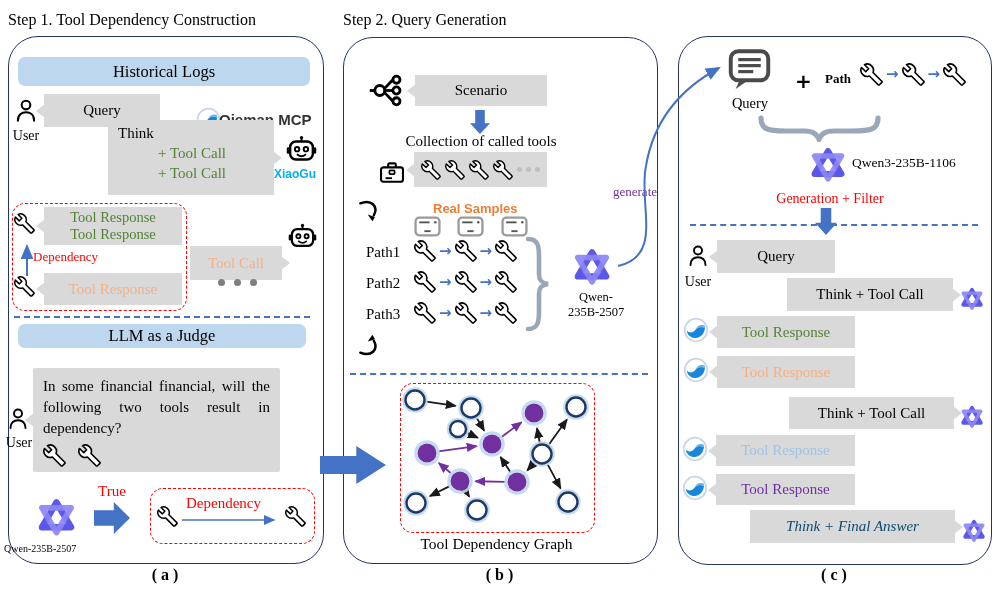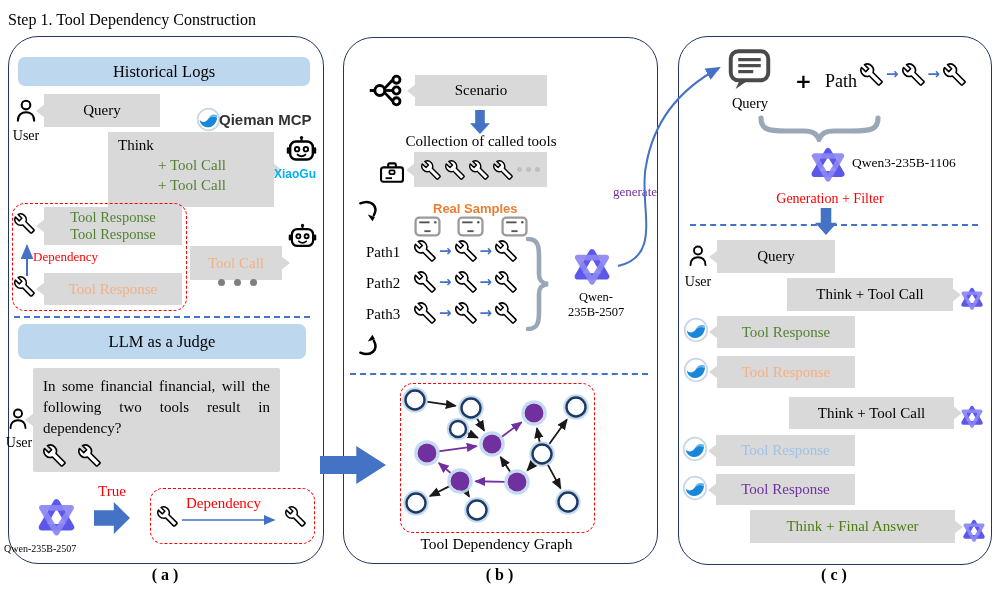--- a/index.html
+++ b/index.html
@@ -93,20 +93,21 @@
         <line x1="10" y1="14.5" x2="16" y2="14.5" stroke="#555" stroke-width="1.8"></line>
       </symbol>
       <symbol id="sym-curve" viewBox="0 0 24 24">
         <path d="M4,4 C14,0 21,6.5 16.5,15" fill="none" stroke="#000" stroke-width="2.3" stroke-linecap="round"></path>
         <path d="M17.5,16.5 L10.8,14.2 L15.2,20.5 Z" fill="#000"></path>
       </symbol>
     </defs>
   </svg>
 
   <div class="title" style="left:8px;top:11px;width:314px;">Step 1. Tool Dependency Construction</div>
+  <div class="title" style="left:343px;top:11px;width:312px;">Step 2. Query Generation</div>
 
   <div class="panel" style="left:8px;top:36px;width:314px;height:526px;"></div>
 
   <div class="hdr" style="left:18px;top:57px;width:292px;height:29px;">
     <span>Historical Logs</span>
   </div>
 
   <svg class="ic abs" style="left:13px;top:96px;" width="26" height="30">
       <use href="#sym-user"></use>
     </svg>
@@ -114,21 +115,21 @@
 
   <div class="bub tl" style="left:44px;top:94px;width:116px;height:33px;">
     <span>Query</span>
   </div>
 
   <svg class="ic abs" style="left:196px;top:107px;" width="25" height="25">
       <use href="#sym-qieman"></use>
     </svg>
   <div class="abs sans" style="left:219px;top:111px;font-weight:bold;font-size:15px;color:#333;">Qieman MCP</div>
 
-  <div class="bub tr" style="left:108px;top:132px;width:166px;height:75px;align-items:flex-start;justify-content:flex-start;">
+  <div class="bub tr" style="left:108px;top:120px;width:166px;height:75px;align-items:flex-start;justify-content:flex-start;">
     <div style="padding:3px 0 0 10px;line-height:20px;">
       <div>Think</div>
       <div style="padding-left:40px;color:#548235;">+ Tool Call</div>
       <div style="padding-left:40px;color:#548235;">+ Tool Call</div>
     </div>
   </div>
   <svg class="ic abs" style="left:286px;top:134px;" width="31" height="33">
       <use href="#sym-robot"></use>
     </svg>
   <div class="abs sans" style="left:270px;top:167px;width:50px;text-align:center;font-weight:bold;font-size:12px;color:#00B0F0;">XiaoGu</div>
@@ -157,21 +158,21 @@
     </svg>
 
   <div class="dotrow" style="left:218px;top:279px;">
     <span class="dot"></span>
       <span class="dot"></span>
       <span class="dot"></span>
   </div>
 
   <div class="bluedash" style="left:14px;top:316px;width:296px;"></div>
 
-  <div class="hdr" style="left:18px;top:324px;width:288px;height:35px;">
+  <div class="hdr" style="left:18px;top:324px;width:288px;height:24px;">
     <span>LLM as a Judge</span>
   </div>
 
   <svg class="ic abs" style="left:6px;top:405px;" width="24" height="28">
       <use href="#sym-user"></use>
     </svg>
   <div class="lab" style="left:-3px;top:435px;width:44px;font-size:14px;">User</div>
 
   <div class="bub tl" style="left:33px;top:368px;width:247px;height:104px;align-items:flex-start;justify-content:flex-start;border-radius:2px;">
     <div style="padding:8px 10px 0 10px;">
@@ -374,21 +375,21 @@
   <div class="fat-right" style="left:320px;top:446px;width:66px;height:38px;"></div>
 
   <div class="panel" style="left:678px;top:36px;width:312px;height:527px;"></div>
 
   <svg class="ic abs" style="left:727px;top:46px;" width="45" height="46">
       <use href="#sym-chat"></use>
     </svg>
   <div class="abs" style="left:727px;top:95px;width:46px;text-align:center;font-size:14.5px;">Query</div>
 
   <div class="abs" style="left:795px;top:69px;font-size:20px;font-weight:bold;font-family:'DejaVu Sans',sans-serif;">+</div>
-  <div class="abs" style="left:825px;top:71px;font-size:18px;">Path</div>
+  <div class="abs" style="left:825px;top:71px;font-size:13px;font-weight:bold;">Path</div>
   <div class="toolrow" style="left:860px;top:63px;">
     <svg class="ic" width="23" height="23">
         <use href="#sym-wrench"></use>
       </svg>
       <span class="barrow">→</span>
     <svg class="ic" width="23" height="23">
         <use href="#sym-wrench"></use>
       </svg>
       <span class="barrow">→</span>
     <svg class="ic" width="23" height="23">
@@ -453,21 +454,21 @@
   </div>
 
   <svg class="ic abs" style="left:682px;top:475px;" width="26" height="26">
       <use href="#sym-qieman"></use>
     </svg>
   <div class="bub tl" style="left:716px;top:474px;width:139px;height:31px;">
     <span style="color: rgb(112, 48, 160);">Tool Response</span>
   </div>
 
   <div class="bub tr" style="left:750px;top:510px;width:205px;height:33px;">
-    <span style="color: #4d7c0f;">Think + Final Answer</span>
+    <span style="color: #0c4a6e; font-style: italic;">Think + Final Answer</span>
   </div>
   <svg class="ic abs" style="left:961px;top:518px;" width="26" height="26">
       <use href="#sym-qwen"></use>
     </svg>
 
   <div class="caption" style="left:678px;top:566px;width:312px;">( c )</div>
 
   <svg class="overlay" width="996" height="594">
     <defs>
       <marker id="ab" markerWidth="9" markerHeight="9" refX="6.5" refY="3.2" orient="auto">

